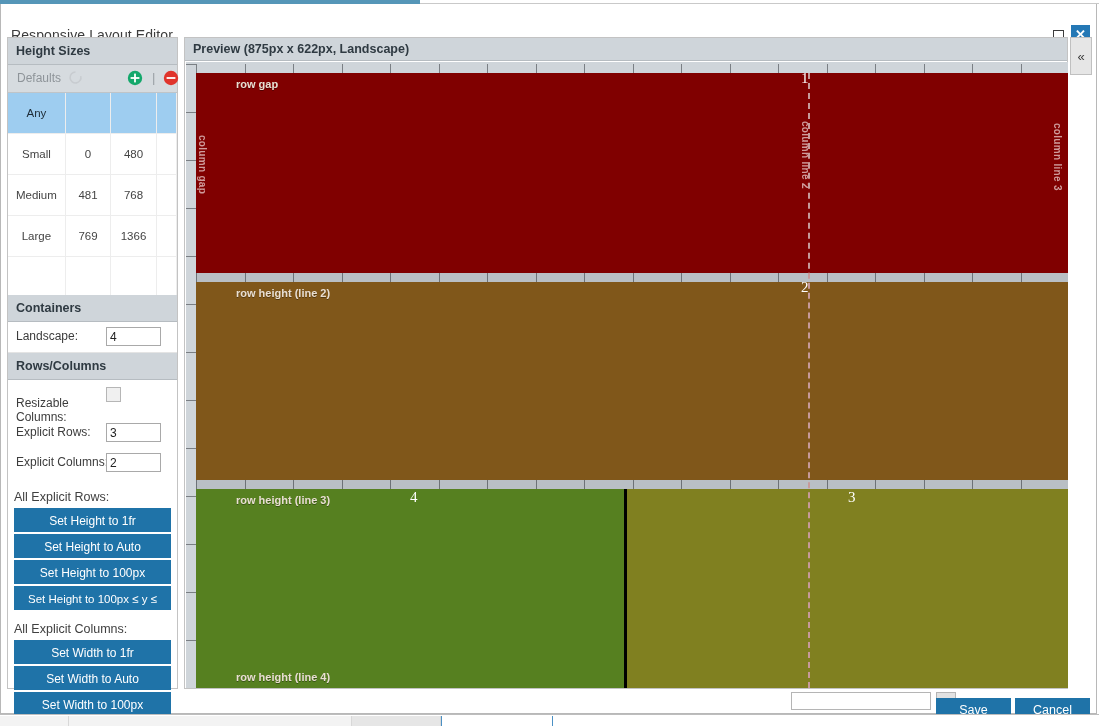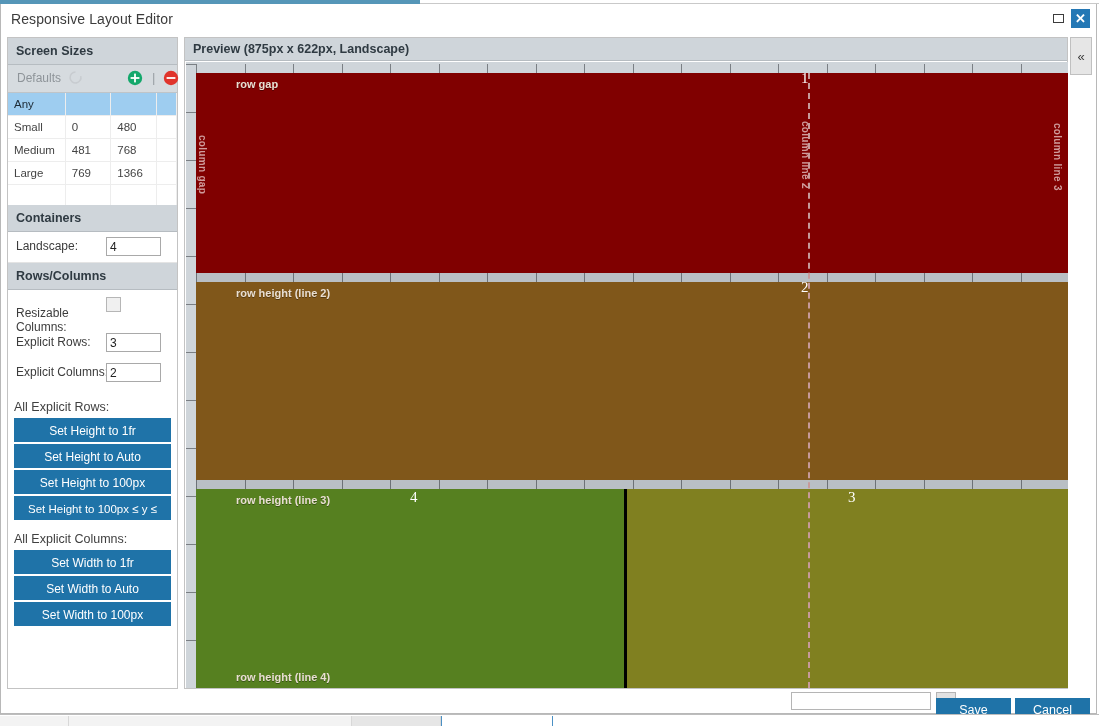--- a/index.html
+++ b/index.html
@@ -16,21 +16,21 @@
   #bg-bottom-strip{position:absolute;left:0;top:714px;width:1099px;height:12px;background:#ffffff;border-top:1px solid #bdbdbd;}
   #bg-bottom-strip .seg{position:absolute;top:1px;height:11px;background:#f3f3f3;border-right:1px solid #d8d8d8;}
   #bg-bottom-strip .segblue{position:absolute;top:1px;height:11px;background:#ffffff;border-left:1px solid #4a90c4;}
 
   
   #dialog{
     position:absolute;left:0;top:4px;width:1097px;height:710px;
     background:#ffffff;border:1px solid #b8b8b8;border-top:none;
     box-sizing:border-box;
   }
-  #titlebar{position:absolute;left:0;top:0;width:100%;height:30px;background:#fff;}
+  #titlebar{position:absolute;left:0;top:16px;width:100%;height:30px;background:#fff;}
   #title-text{position:absolute;left:10px;top:7px;font-size:14px;color:#3c3c3c;letter-spacing:.1px;}
   #win-restore{position:absolute;right:30px;top:8px;width:13px;height:13px;cursor:pointer;}
   #win-restore .box{position:absolute;left:0;top:2px;width:11px;height:9px;border:1.6px solid #3c3c3c;box-sizing:border-box;}
   #win-close{position:absolute;right:6px;top:5px;width:19px;height:19px;background:#2478b5;color:#fff;
     font-size:13px;font-weight:bold;line-height:19px;text-align:center;cursor:pointer;}
 
   
   #left-panel{position:absolute;left:6px;top:33px;width:171px;height:652px;
     background:#fff;border:1px solid #c3c3c3;box-sizing:border-box;}
   .section-head{background:#cfd5da;color:#2f3a42;font-weight:bold;font-size:12.5px;
@@ -38,22 +38,22 @@
   #toolbar-row{height:27px;background:#d6dbdf;border-bottom:1px solid #bfc4c8;position:relative;}
   #defaults-label{position:absolute;left:9px;top:6px;color:#8e9499;font-size:12px;text-align:right;}
   #refresh-icon{position:absolute;left:60px;top:5px;width:15px;height:15px;}
   #add-icon{position:absolute;left:119px;top:5px;width:16px;height:16px;cursor:pointer;}
   #sep-pipe{position:absolute;left:144px;top:5px;color:#9aa0a5;font-size:13px;}
   #remove-icon{position:absolute;left:155px;top:5px;width:16px;height:16px;cursor:pointer;}
 
   table.sizes{width:100%;border-collapse:collapse;font-size:11.5px;table-layout:fixed;}
   table.sizes th{font-weight:normal;color:#444;text-align:left;padding:4px 6px;vertical-align:middle;
     border-right:1px solid #dcdcdc;border-bottom:1px solid #cfcfcf;height:38px;background:#fff;}
-  table.sizes td{padding:5px 6px;color:#444;border-right:1px solid #ededed;border-bottom:1px solid #ededed;
-    height:12px;background:#fff;}
+  table.sizes td{padding:14px 6px;color:#444;border-right:1px solid #ededed;border-bottom:1px solid #ededed;
+    height:12px;background:#fff;text-align:center;}
   table.sizes tr.selected td{background:#9ecdf0;color:#1d2b36;}
   table.sizes tr.blankrow td{height:10px;border-bottom:none;}
 
   .field-row{position:relative;height:30px;border-bottom:1px solid #e4e4e4;}
   .field-label{position:absolute;left:8px;top:7px;font-size:12px;color:#3c3c3c;}
   .field-input{position:absolute;height:19px;border:1px solid #a9a9a9;background:#fff;
     font-family:"Liberation Sans",sans-serif;font-size:12px;color:#222;padding:0 3px;box-sizing:border-box;}
 
   #rc-body{position:relative;}
   #cb-resizable{position:absolute;left:98px;top:7px;width:13px;height:13px;border:1px solid #b6b6b6;background:#f0f0f0;}
@@ -123,21 +123,21 @@
   <div id="titlebar">
     <div id="title-text">Responsive Layout Editor</div>
     <div id="win-restore">
       <div class="box"></div>
     </div>
     <div id="win-close">✕</div>
   </div>
 
   <div id="left-panel">
 
-    <div class="section-head">Screen Sizes</div>
+    <div class="section-head">Height Sizes</div>
 
     <div id="toolbar-row">
       <span id="defaults-label">Defaults</span>
       <span id="refresh-icon">
         <svg width="15" height="15" viewBox="0 0 16 16">
           <path d="M8 2.2a5.8 5.8 0 1 0 5.6 4.3" fill="none" stroke="#c8ccd0" stroke-width="1.7"></path>
         </svg>
       </span>
       <span id="add-icon">
         <svg width="16" height="16" viewBox="0 0 16 16">

